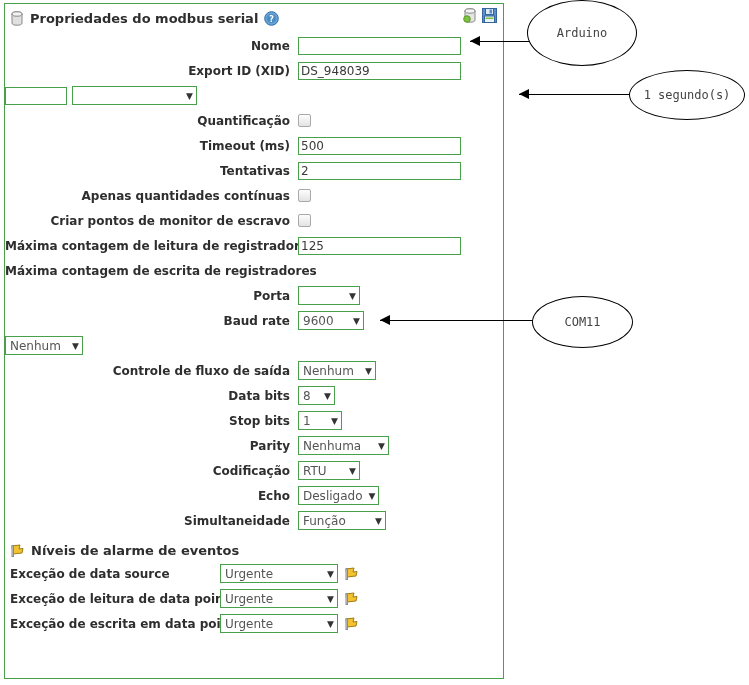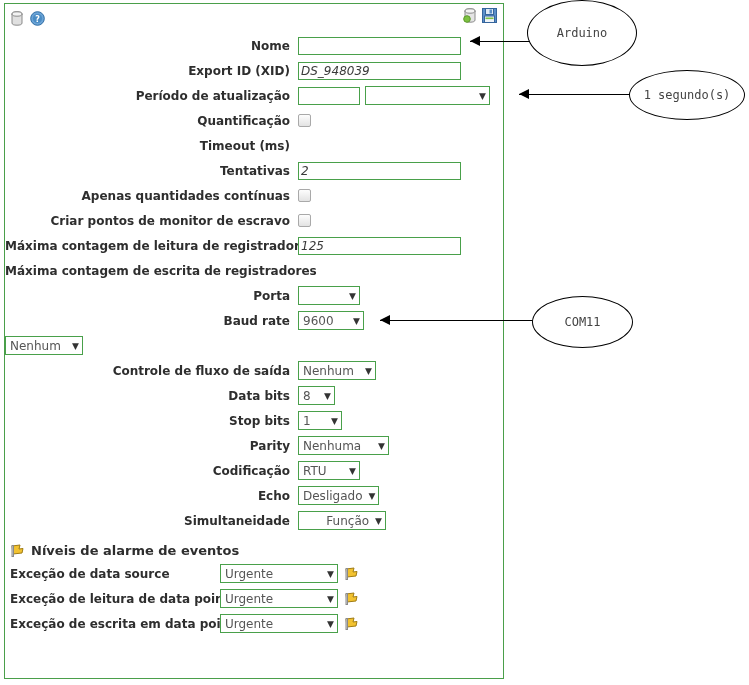--- a/index.html
+++ b/index.html
@@ -78,21 +78,21 @@
     border: 1px solid #49a04a;
     background: #ffffff;
     height: 18px;
     font-family: "DejaVu Sans", "Liberation Sans", sans-serif;
     font-size: 12px;
     color: #3a3a3a;
     padding: 0 2px;
     box-sizing: border-box;
     outline: none;
   }
-  .w-wide  { width: 163px; font-style: italic; }
+  .w-wide  { width: 163px; }
   .w-small { width: 62px; }
 
   
   .sel {
     border: 1px solid #49a04a;
     background: #ffffff;
     height: 19px;
     box-sizing: border-box;
     display: inline-flex;
     align-items: center;
@@ -164,20 +164,21 @@
 <div id="panel">
 
   <div id="header-row" class="section-head">
     <span class="ic">
       <svg width="14" height="15" viewBox="0 0 14 15">
         <ellipse cx="7" cy="3" rx="5" ry="2.2" fill="#e8e8e8" stroke="#8a8a8a"></ellipse>
         <path d="M2 3 V12 a5 2.2 0 0 0 10 0 V3" fill="#e0e0e0" stroke="#8a8a8a"></path>
         <ellipse cx="7" cy="3" rx="5" ry="2.2" fill="#f2f2f2" stroke="#8a8a8a"></ellipse>
       </svg>
     </span>
+    <span>Propriedades do modbus serial</span>
     <span class="ic">
       <svg width="15" height="15" viewBox="0 0 15 15">
         <circle cx="7.5" cy="7.5" r="6.8" fill="#6ba3d6" stroke="#2e6da4"></circle>
         <circle cx="7.5" cy="7.5" r="4.6" fill="#4a8cc4"></circle>
         <text x="7.5" y="11" font-size="8" font-family="DejaVu Sans, sans-serif" fill="#ffffff" text-anchor="middle" font-weight="bold">?</text>
       </svg>
     </span>
 
     <span class="header-actions">
       <span class="ic">
@@ -207,37 +208,39 @@
           <input type="text" class="txt w-wide" value="" style="">
         </div>
       </div>
       <div class="row">
         <div class="lbl">Export ID (XID)</div>
         <div class="ctl">
           <input type="text" class="txt w-wide" value="DS_948039" style="">
         </div>
       </div>
       <div class="row">
-        <div class="lbl">Período de atualização</div>
         <div class="ctl">
           <input type="text" class="txt w-small" value="" style="">
           <div class="sel" style="width: 125px;">
             <span></span>
             <span class="arw">▼</span>
           </div>
         </div>
       </div>
       <div class="row">
         <div class="lbl">Quantificação</div>
         <div class="ctl">
           <span class="cbx"></span>
         </div>
       </div>
       <div class="row">
         <div class="lbl">Timeout (ms)</div>
+        <div class="ctl">
+          <input type="text" class="txt w-wide" value="500" style="">
+        </div>
       </div>
       <div class="row">
         <div class="lbl">Tentativas</div>
         <div class="ctl">
           <input type="text" class="txt w-wide" value="2" style="">
         </div>
       </div>
       <div class="row">
         <div class="lbl">Apenas quantidades contínuas</div>
         <div class="ctl">
@@ -335,21 +338,21 @@
         <div class="ctl">
           <div class="sel" style="width: 81px;">
             <span>Desligado</span>
             <span class="arw">▼</span>
           </div>
         </div>
       </div>
       <div class="row">
         <div class="lbl">Simultaneidade</div>
         <div class="ctl">
-          <div class="sel" style="width: 88px; justify-content: flex-end;">
+          <div class="sel" style="width: 88px;">
             <span>Função</span>
             <span class="arw">▼</span>
           </div>
         </div>
       </div>
     </div>
 
   <div id="alarm-head" class="section-head">
     <span class="ic">
       <svg width="15" height="15" viewBox="0 0 15 15">

